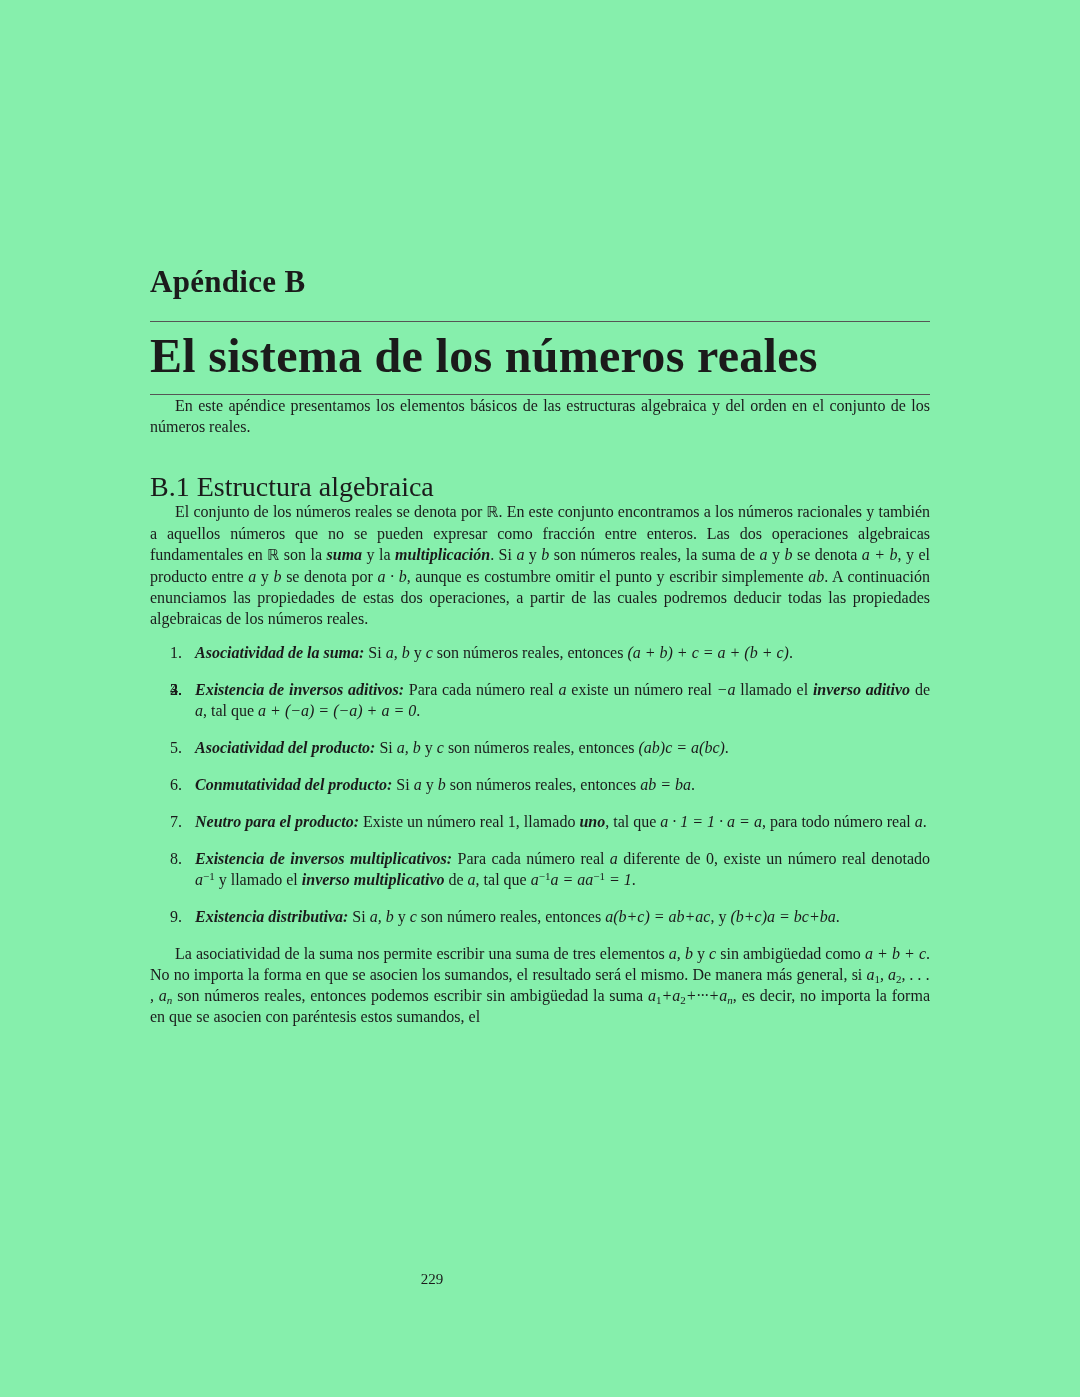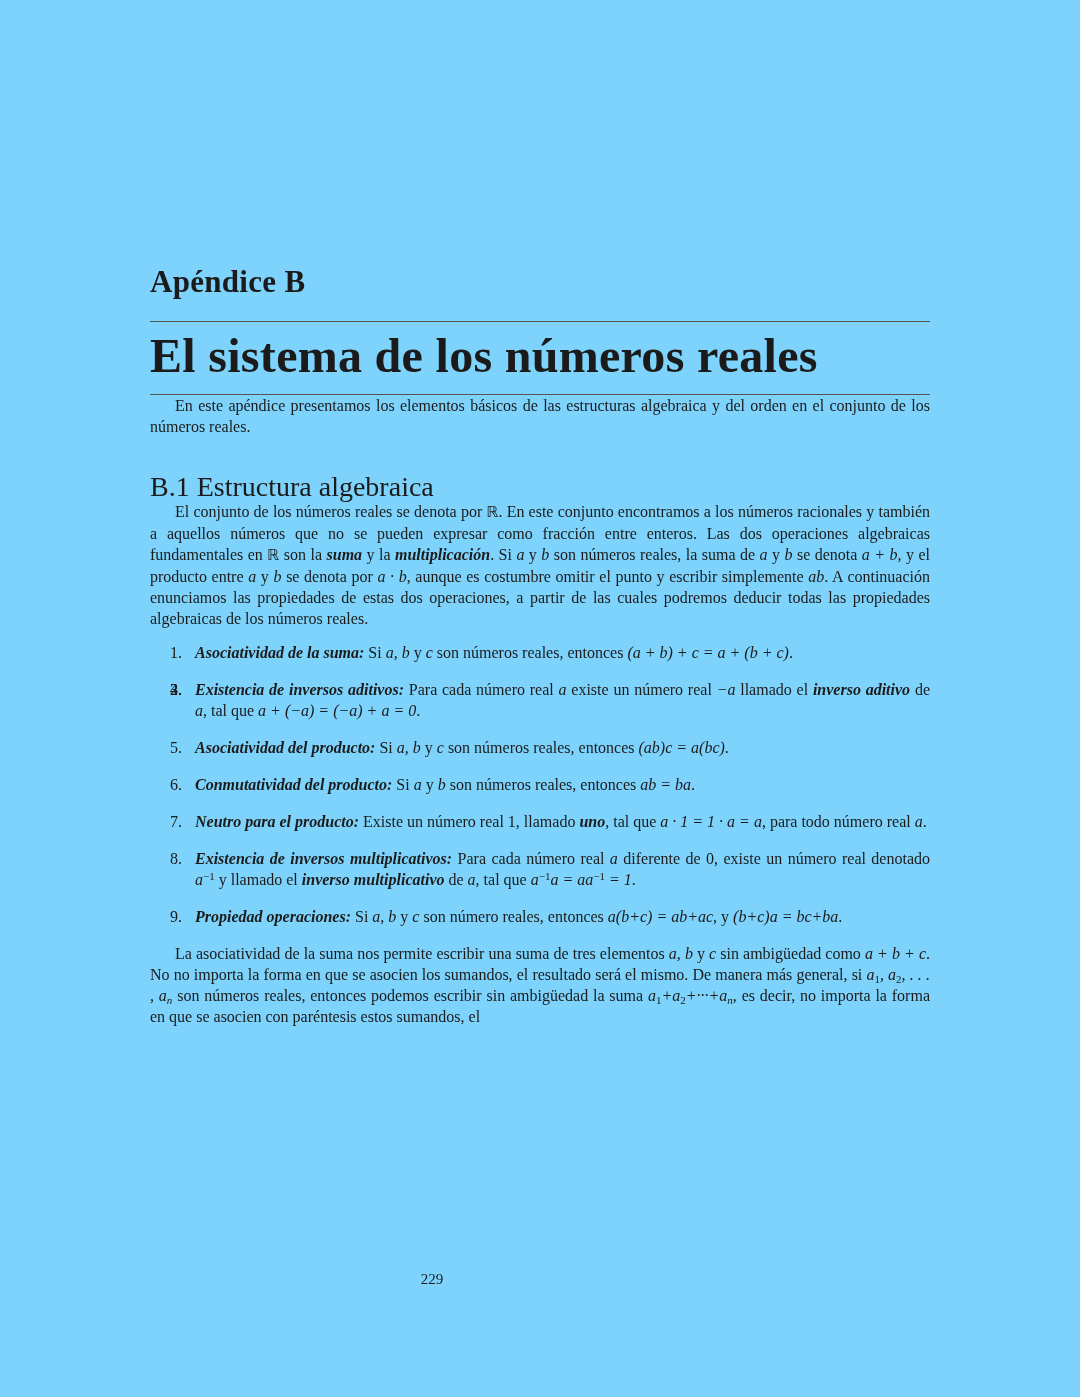--- a/index.html
+++ b/index.html
@@ -5,21 +5,21 @@
   html, body { margin: 0; padding: 0; }
   body {
     background: #e8e8e8;
     font-family: "Liberation Serif", "DejaVu Serif", serif;
   }
   .page {
     position: relative;
     width: 1080px;
     height: 1397px;
     margin: 0 auto;
-    background: #7dd3fc;
+    background: #86efac;
     color: #1b1b1b;
     overflow: hidden;
   }
   .content {
     position: absolute;
     left: 150px;
     top: 0;
     width: 780px;
   }
   h1.appendix {
@@ -135,21 +135,21 @@
       <div class="item">
         <span class="num">7.</span>
         <span><span class="i">Neutro para el producto:</span><span> Existe un número real 1, llamado </span><span class="i">uno</span><span>, tal que </span><span class="m">a · 1 = 1 · a = a</span><span>, para todo número real </span><span class="m">a</span><span>.</span></span>
       </div>
       <div class="item">
         <span class="num">8.</span>
         <span><span class="i">Existencia de inversos multiplicativos:</span><span> Para cada número real </span><span class="m">a</span><span> diferente de 0, existe un número real denotado </span><span class="m">a</span><span class="sup">−1</span><span> y llamado el </span><span class="i">inverso multiplicativo</span><span> de </span><span class="m">a</span><span>, tal que </span><span class="m">a</span><span class="sup">−1</span><span class="m">a = aa</span><span class="sup">−1</span><span class="m"> = 1</span><span>.</span></span>
       </div>
       <div class="item">
         <span class="num">9.</span>
-        <span><span class="i">Propiedad operaciones:</span><span> Si </span><span class="m">a, b</span><span> y </span><span class="m">c</span><span> son número reales, entonces </span><span class="m">a(b+c) = ab+ac</span><span>, y </span><span class="m">(b+c)a = bc+ba</span><span>.</span></span>
+        <span><span class="i">Existencia distributiva:</span><span> Si </span><span class="m">a, b</span><span> y </span><span class="m">c</span><span> son número reales, entonces </span><span class="m">a(b+c) = ab+ac</span><span>, y </span><span class="m">(b+c)a = bc+ba</span><span>.</span></span>
       </div>
     </div>
 
     <p class="body-par indent closing-par"><span>La asociatividad de la suma nos permite escribir una suma de tres elementos </span><span class="m">a, b</span><span> y </span><span class="m">c</span><span> sin ambigüedad como </span><span class="m">a + b + c</span><span>. No no importa la forma en que se asocien los sumandos, el resultado será el mismo. De manera más general, si </span><span class="m">a</span><span class="sub">1</span><span class="m">, a</span><span class="sub">2</span><span class="m">, . . . , a</span><span class="sub m">n</span><span> son números reales, entonces podemos escribir sin ambigüedad la suma </span><span class="m">a</span><span class="sub">1</span><span class="m">+a</span><span class="sub">2</span><span class="m">+···+a</span><span class="sub m">n</span><span>, es decir, no importa la forma en que se asocien con paréntesis estos sumandos, el</span></p>
   </div>
 
   <div class="pageno">229</div>
 </div>
 
 </body></html>

